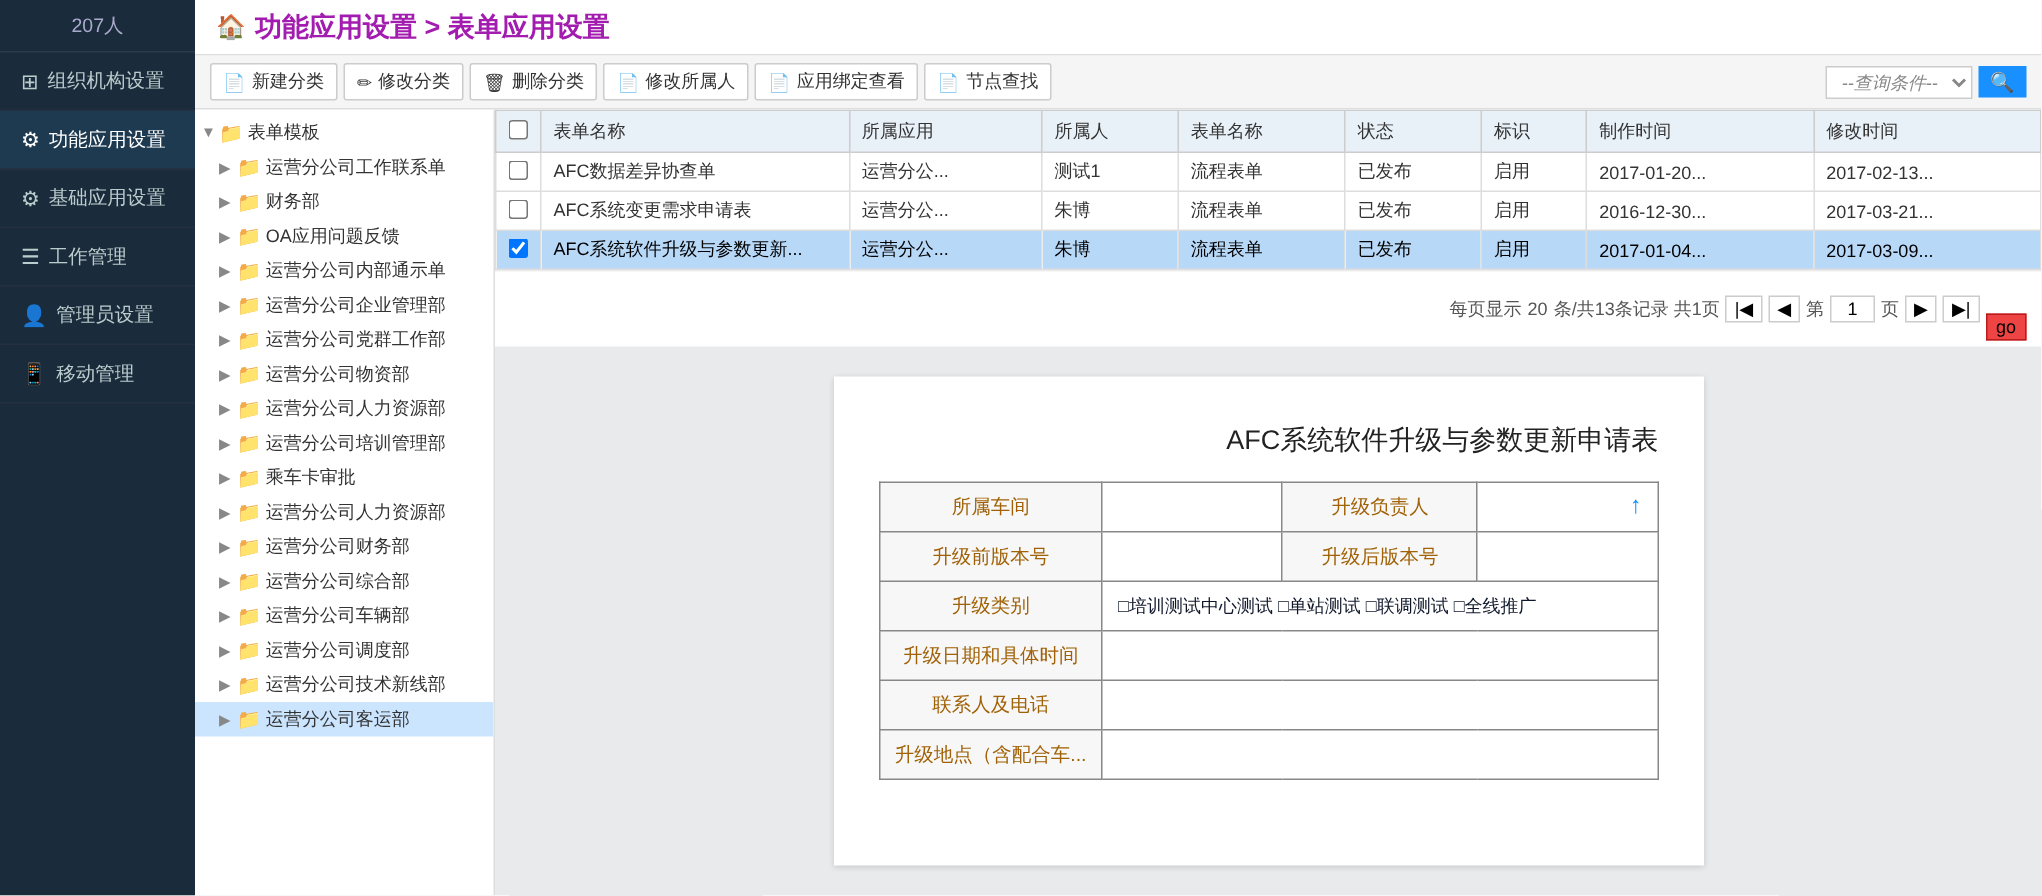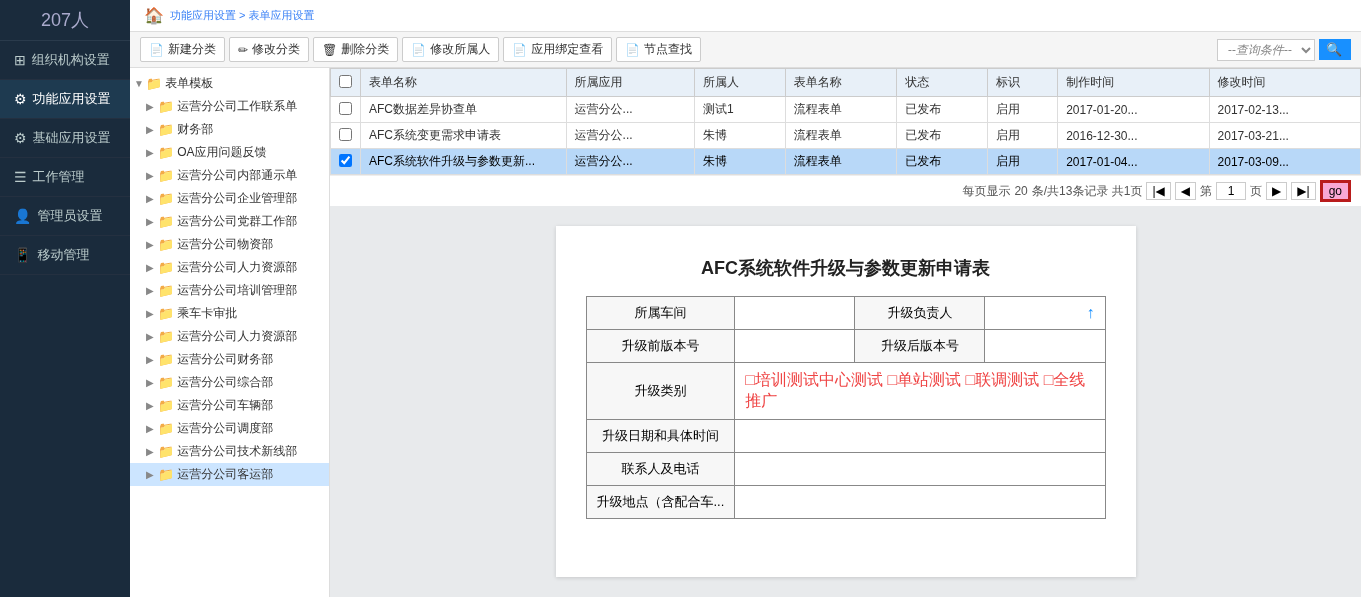--- a/index.html
+++ b/index.html
@@ -11,21 +11,21 @@
       background: #1a2b3c;
       color: #ccd;
       flex-shrink: 0;
       display: flex;
       flex-direction: column;
       height: 100%;
     }
     .sidebar-header {
       background: #1a2b3c;
       padding: 8px 10px;
-      font-size: 18px;
+      font-size: 13px;
       color: #aac;
       border-bottom: 1px solid #2a3b4c;
       text-align: center;
     }
     .sidebar-item {
       display: flex;
       align-items: center;
       gap: 6px;
       padding: 10px 14px;
       cursor: pointer;
@@ -52,21 +52,21 @@
       display: flex;
       align-items: center;
       gap: 6px;
       border-bottom: 1px solid #ddd;
       flex-shrink: 0;
     }
     .breadcrumb-home {
       color: #1890ff;
       font-size: 16px;
     }
-    .breadcrumb-text { color: #3b82f6; font-size: 11px; }
+    .breadcrumb-text { color: #a21caf; font-size: 18px; font-weight: bold; }
 
     
     .toolbar {
       background: #f5f5f5;
       padding: 5px 10px;
       display: flex;
       align-items: center;
       gap: 4px;
       border-bottom: 1px solid #ddd;
       flex-shrink: 0;
@@ -195,25 +195,26 @@
       font-size: 12px;
     }
     .page-input {
       border: 1px solid #ccc;
       width: 30px;
       text-align: center;
       font-size: 12px;
       padding: 1px 3px;
     }
     .go-btn {
-      border: 3px solid #b91c1c;
-      background: #f9a8d4;
+      border: 1px solid #b91c1c;
+      background: #ef4444;
       padding: 1px 6px;
       cursor: pointer;
       font-size: 12px;
+      margin-top: 24px;
     }
 
     
     .view-tabs {
       display: flex;
       border-bottom: 1px solid #ccc;
       background: #f5f5f5;
       flex-shrink: 0;
     }
     .view-tab {
@@ -236,49 +237,49 @@
       display: flex;
       justify-content: center;
     }
     .form-doc {
       background: #fff;
       width: 580px;
       padding: 30px 30px 20px;
       box-shadow: 0 1px 4px rgba(0,0,0,0.15);
     }
     .form-title {
-      text-align: center;
+      text-align: right;
       font-size: 18px;
-      font-weight: bold;
+      font-weight: normal;
       color: #222;
       margin-bottom: 16px;
     }
     .form-table {
       width: 100%;
       border-collapse: collapse;
       font-size: 13px;
     }
     .form-table td {
       border: 1px solid #888;
       padding: 7px 10px;
       color: #333;
     }
     .form-table .label-cell {
       background: #f7f7f7;
-      color: #000000;
+      color: #a16207;
       width: 130px;
       text-align: center;
       white-space: nowrap;
     }
     .form-table .value-cell {
       min-width: 100px;
     }
     .form-table .checkbox-options {
-      font-size: 16px;
-      color: #ef4444;
+      font-size: 12px;
+      color: #0f172a;
       padding: 7px 10px;
     }
   </style>
 </head>
 <body>
 
 <div class="sidebar">
   <div class="sidebar-header">207人</div>
   <div class="sidebar-item">
     <span class="sidebar-icon">⊞</span>

